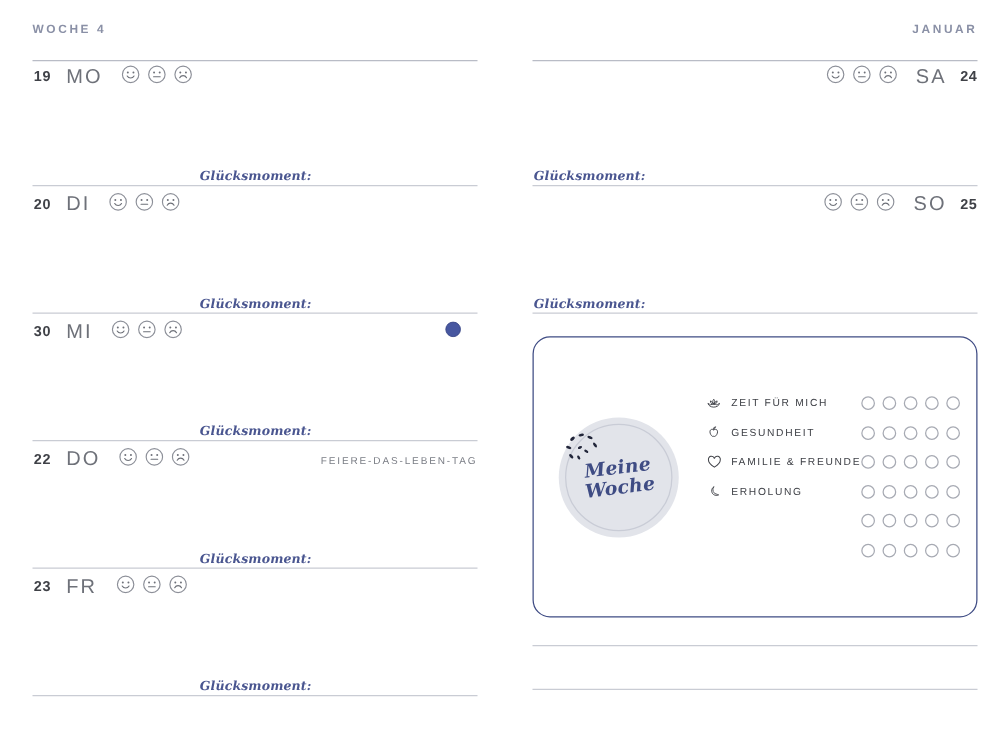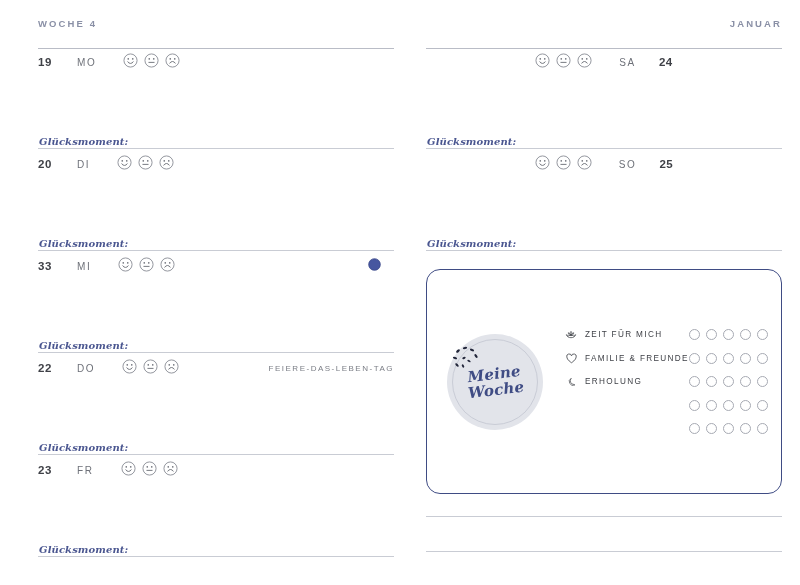--- a/index.html
+++ b/index.html
@@ -19,21 +19,21 @@
     overflow: hidden;
   }
 
   
   .page {
     position: absolute;
     top: 0;
     height: 585px;
     padding: 18px 22px 0 22px;
   }
-  .page-left  { left: 16px;   width: 400px; }
+  .page-left  { left: 4px;   width: 400px; text-align: center; }
   .page-right { left: 404px; width: 400px; }
 
   
   .page-header {
     height: 30px;
     display: flex;
     align-items: flex-start;
     font-size: 9.5px;
     letter-spacing: 2.1px;
     font-weight: 700;
@@ -49,33 +49,33 @@
   }
   .rule.light { background: #c9ccd4; }
 
   
   .day-block { width: 100%; }
 
   .day-row {
     display: flex;
     align-items: center;
     height: 26px;
-    gap: 23px;
-  }
-  .day-row.right { justify-content: center; }
+    gap: 11px;
+  }
+  .day-row.right { justify-content: flex-end; }
 
   .day-num {
     font-size: 11.5px;
     font-weight: 700;
     color: #3f4147;
     letter-spacing: .5px;
     min-width: 16px;
   }
   .day-name {
-    font-size: 10px;
+    font-size: 16px;
     font-weight: 400;
     color: #6e7179;
     letter-spacing: 1.6px;
     margin-right: 4px;
   }
   .day-row.right .day-name { margin-right: 0; margin-left: 4px; }
 
   .mood-set { display: flex; gap: 6px; align-items: center; }
 
   .face { display: block; }
@@ -305,21 +305,21 @@
       </div>
       <div class="day-space"></div>
       <div class="glueck">
         <div class="glueck-label">Glücksmoment:</div>
         <div class="rule light"></div>
       </div>
     </div>
 
     <div class="day-block">
       <div class="day-row">
-        <span class="day-num">33</span>
+        <span class="day-num">30</span>
         <span class="day-name">MI</span>
         <span class="mood-set">
           <span class="face">
             <svg width="15" height="15" viewBox="0 0 16 16">
                 <circle cx="8" cy="8" r="7" fill="none" stroke="#8d9099" stroke-width="1"></circle>
                 <circle cx="5.6" cy="6.3" r=".85" fill="#6e7179"></circle>
                 <circle cx="10.4" cy="6.3" r=".85" fill="#6e7179"></circle>
                 <path d="M5.1 9.4a3.3 3.3 0 0 0 5.8 0" fill="none" stroke="#6e7179" stroke-width="1" stroke-linecap="round"></path>
               </svg>
           </span>
@@ -558,20 +558,37 @@
           <span class="habit-label">ZEIT FÜR MICH</span>
           <span class="dots">
             <span class="dot"></span>
             <span class="dot"></span>
             <span class="dot"></span>
             <span class="dot"></span>
             <span class="dot"></span>
           </span>
         </div>
 
+        <div class="habit-row">
+          <span class="habit-icon">
+            <svg width="12" height="12" viewBox="0 0 16 16" fill="none" stroke="#3f4147" stroke-width="1">
+                <path d="M8 5.3c-.9-.9-2.4-1-3.3-.1-1 1-1 3 0 4.8.7 1.3 1.7 2.2 2.4 2.2.4 0 .6-.2.9-.2s.5.2.9.2c.7 0 1.7-.9 2.4-2.2 1-1.8 1-3.8 0-4.8-.9-.9-2.4-.8-3.3.1z"></path>
+                <path d="M8 5.1V3.4" stroke-linecap="round"></path>
+                <path d="M8.2 3.6c.9-.1 1.7-.8 1.8-1.7-.9 0-1.7.7-1.8 1.7z"></path>
+              </svg>
+          </span>
+          <span class="habit-label">GESUNDHEIT</span>
+          <span class="dots">
+            <span class="dot"></span>
+            <span class="dot"></span>
+            <span class="dot"></span>
+            <span class="dot"></span>
+            <span class="dot"></span>
+          </span>
+        </div>
 
         <div class="habit-row">
           <span class="habit-icon">
             <svg width="13" height="13" viewBox="0 0 16 16" fill="none" stroke="#3f4147" stroke-width="1">
                 <path d="M8 13.2S2.2 9.6 2.2 6.1A2.9 2.9 0 0 1 8 4.7a2.9 2.9 0 0 1 5.8 1.4c0 3.5-5.8 7.1-5.8 7.1z"></path>
               </svg>
           </span>
           <span class="habit-label">FAMILIE &amp; FREUNDE</span>
           <span class="dots">
             <span class="dot"></span>

